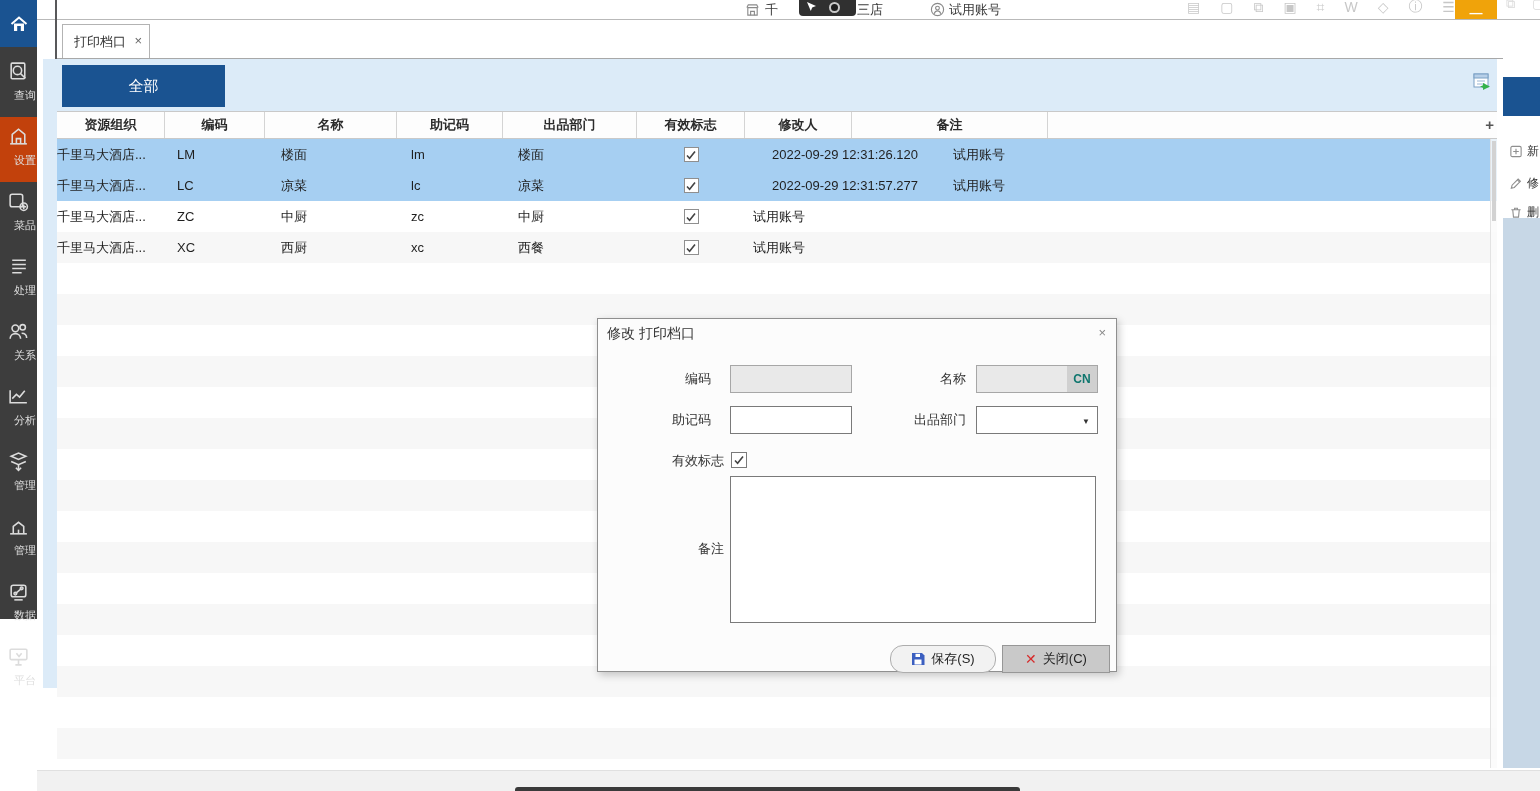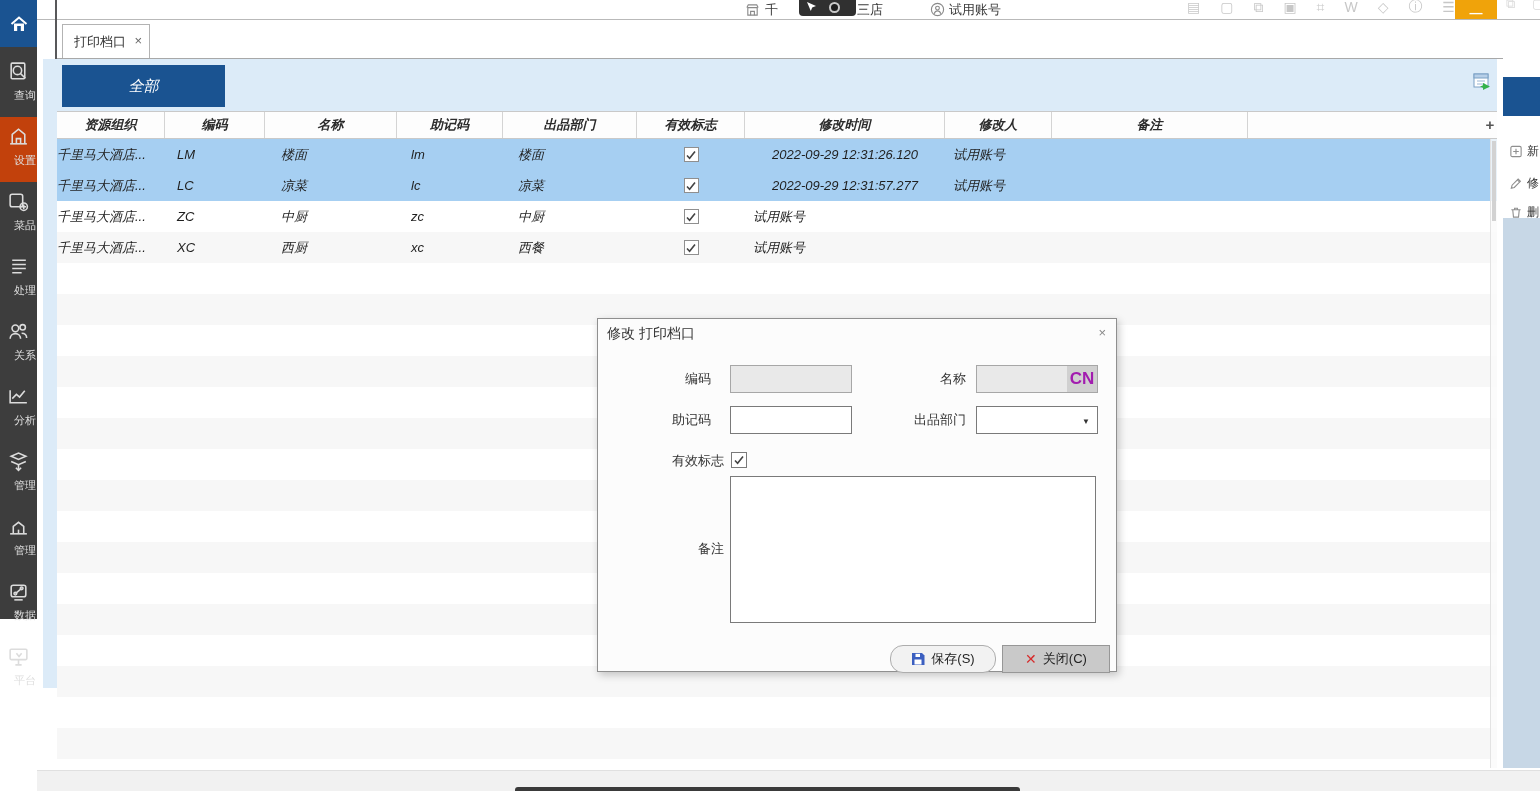--- a/index.html
+++ b/index.html
@@ -26,21 +26,21 @@
   .side-item.active{background:#c2410c;}
   .side-ico{position:absolute;left:7px;top:8px;width:23px;height:23px;display:block;}
   .side-label{position:absolute;right:1px;top:36px;font-size:11px;color:#dedede;white-space:nowrap;}
   .dark-edge{position:absolute;left:55px;top:0;width:2px;height:59px;background:#58585a;z-index:5;}
   
   .tabbar{position:absolute;left:57px;top:20px;width:1483px;height:39px;background:#fff;border-bottom:1px solid #a8a8a8;box-sizing:border-box;}
   .tab{position:absolute;left:5px;top:4px;width:88px;height:34px;background:#fff;border:1px solid #b3b3b3;border-bottom:none;box-sizing:border-box;display:flex;align-items:center;}
   .tab-label{font-size:13px;color:#333;padding-left:11px;}
   .tab-close{position:absolute;right:7px;top:8px;font-size:13px;color:#666;line-height:16px;}
   
-  .main-panel{position:absolute;left:43px;top:59px;width:1454px;height:629px;background:#dcebf8;font-style:italic;}
+  .main-panel{position:absolute;left:43px;top:59px;width:1454px;height:629px;background:#dcebf8;}
   .all-btn{position:absolute;left:19px;top:6px;width:163px;height:42px;background:#1a5391;color:#fff;font-size:15px;display:flex;align-items:center;justify-content:center;}
   .export-ico{position:absolute;left:1429px;top:13px;width:20px;height:20px;}
   .grid{position:absolute;left:14px;top:52px;width:1440px;height:657px;background:#fff;}
   .g-h{display:flex;height:28px;background:#fdfdfd;border-top:1px solid #c9c9c9;border-bottom:1px solid #c9c9c9;box-sizing:border-box;position:relative;}
   .g-h .cell{display:flex;align-items:center;justify-content:center;font-size:13px;font-weight:bold;color:#2b2b2b;border-right:1px solid #d4d4d4;box-sizing:border-box;height:100%;}
   .g-h .filler{flex:1;border-right:none;}
   .plus-btn{position:absolute;right:3px;top:4px;font-size:15px;color:#555;font-weight:bold;}
   .rows-area{position:relative;width:100%;height:629px;background:repeating-linear-gradient(180deg,#ffffff 0 31px,#f7f7f7 31px 62px);overflow:hidden;}
   .g-row{display:flex;height:31px;}
   .g-row.selected{background:#a6cff2;}
@@ -69,21 +69,21 @@
   .bottom-strip{position:absolute;left:37px;top:770px;width:1503px;height:21px;background:#f1f1f1;border-top:1px solid #e0e0e0;box-sizing:border-box;}
   .dock-bar{position:absolute;left:515px;top:787px;width:505px;height:4px;background:#3a3a3a;border-radius:3px 3px 0 0;z-index:150;}
   
   .modal{position:absolute;left:597px;top:274px;width:520px;height:354px;background:#fcfcfc;border:1px solid #8f8f8f;box-sizing:border-box;box-shadow:2px 3px 8px rgba(0,0,0,.22);z-index:100;margin-top:44px;}
   .m-title{position:absolute;left:9px;top:6px;font-size:14px;color:#333;}
   .m-close{position:absolute;right:10px;top:6px;font-size:13px;color:#888;}
   .m-lab{position:absolute;height:28px;line-height:28px;font-size:13px;color:#333;text-align:right;width:93px;}
   .m-input{position:absolute;width:122px;height:28px;box-sizing:border-box;background:#fff;border:1px solid #7a7a7a;}
   .m-input.disabled{background:#e9e9e9;border:1px solid #a7a7a7;}
   .name-wrap{display:flex;align-items:stretch;}
-  .cn-chip{margin-left:auto;width:30px;display:flex;align-items:center;justify-content:center;background:#d0d0d0;font-size:17px;font-weight:bold;color:#a21caf;}
+  .cn-chip{margin-left:auto;width:30px;display:flex;align-items:center;justify-content:center;background:#d0d0d0;font-size:12px;font-weight:bold;color:#0f766e;}
   .m-select{position:absolute;width:122px;height:28px;box-sizing:border-box;background:#fff;border:1px solid #7a7a7a;}
   .m-caret{position:absolute;right:7px;top:10px;font-size:8px;color:#333;}
   .m-check{position:absolute;width:16px;height:16px;background:#fff;border:1px solid #7a7a7a;box-sizing:border-box;display:flex;align-items:center;justify-content:center;}
   .m-textarea{position:absolute;left:132px;top:157px;width:366px;height:147px;background:#fff;border:1px solid #7a7a7a;box-sizing:border-box;}
   .m-btn{position:absolute;top:326px;height:28px;box-sizing:border-box;display:flex;align-items:center;justify-content:center;font-size:13px;color:#222;border:1px solid #adadad;background:#f2f2f2;}
   .m-btn.save{left:292px;width:106px;border-radius:13px;}
   .m-btn.close{left:404px;width:108px;background:#c9c9c9;border:1px solid #979797;}
   .m-btn svg,.m-btn .x{margin-right:6px;}
   .m-btn .x{color:#d62b2b;font-weight:bold;font-size:14px;}
 </style>
@@ -241,21 +241,20 @@
         <path d="M11 11l7 3.5-7 3.5v-2.3l-3-1.2 3-1.2z" fill="#35b24a"></path>
       </svg>
     <div class="grid">
       <div class="g-h">
         <span class="cell c0">资源组织</span>
           <span class="cell c1">编码</span>
           <span class="cell c2">名称</span>
           <span class="cell c3">助记码</span>
           <span class="cell c4">出品部门</span>
           <span class="cell c5">有效标志</span>
-          <span class="cell c6">修改时间</span>
           <span class="cell c7">修改人</span>
           <span class="cell c8">备注</span>
           <span class="cell filler"></span>
           <span class="plus-btn">+</span>
       </div>
       <div class="rows-area">
         <div class="g-row selected">
     <span class="cell c0">千里马大酒店...</span>
     <span class="cell c1">LM</span>
     <span class="cell c2">楼面</span>

